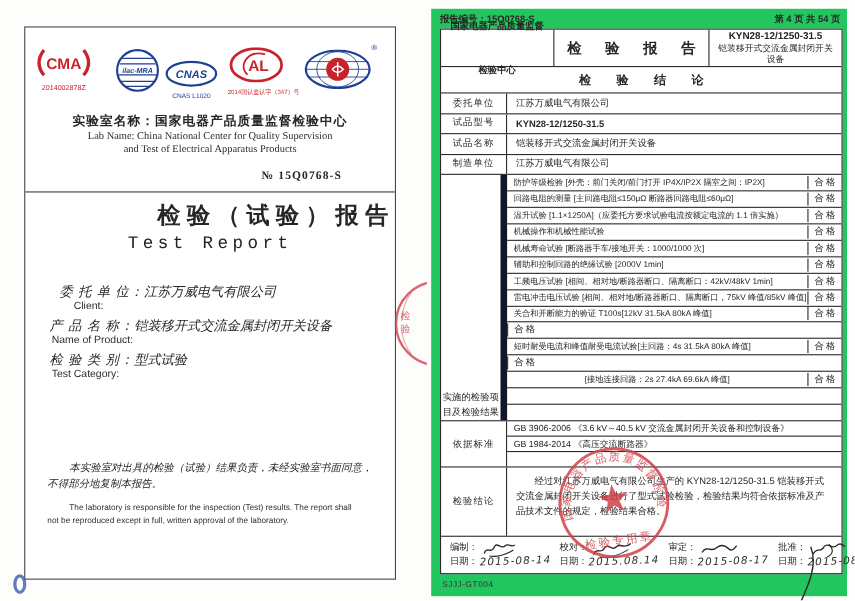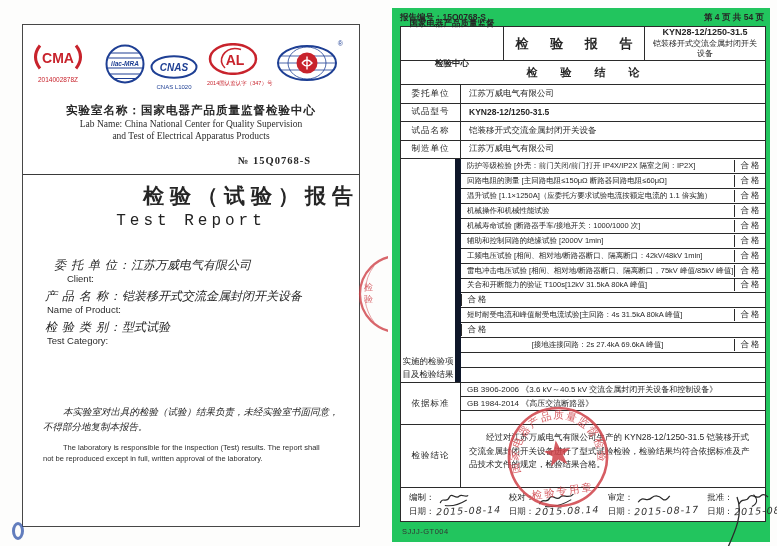--- a/index.html
+++ b/index.html
@@ -30,21 +30,21 @@
 
   .fields{position:absolute;top:233px;left:22px;right:10px;}
   .field{margin-bottom:3px;}
   .fcn{font-size:12px;line-height:15px;font-style:italic;font-family:"Liberation Serif",serif;}
   .fcn .flab{letter-spacing:1px;}
   .fen{font-size:9.5px;line-height:12px;margin:0 0 4px 2px;color:#2b2b2b;}
   .field.f1 .fcn{margin-left:9px;}
   .field.f1 .fen{margin-left:22px;}
   .field.f3 .fval{font-weight:bold;font-style:normal;font-family:"Liberation Serif",serif;}
 
-  .disc{position:absolute;top:380px;left:20px;right:10px;}
+  .disc{position:absolute;top:394px;left:20px;right:10px;}
   .disc-cn{font-size:9.5px;line-height:1.55;font-style:italic;font-family:"Liberation Serif",serif;}
   .disc-cn .ind{text-indent:20px;}
   .disc-en{margin-top:9px;font-size:7.5px;line-height:1.45;color:#2e2e2e;white-space:nowrap;}
   .disc-en .ind{margin-left:20px;}
 
   .edge-stamp{position:absolute;left:352px;top:252px;width:36px;height:84px;overflow:hidden;
               z-index:2;opacity:.8;}
   .punch{position:absolute;left:12px;top:522px;width:12px;height:18px;border:3px solid #2d52a8;
          border-radius:50%;opacity:.75;}
 

